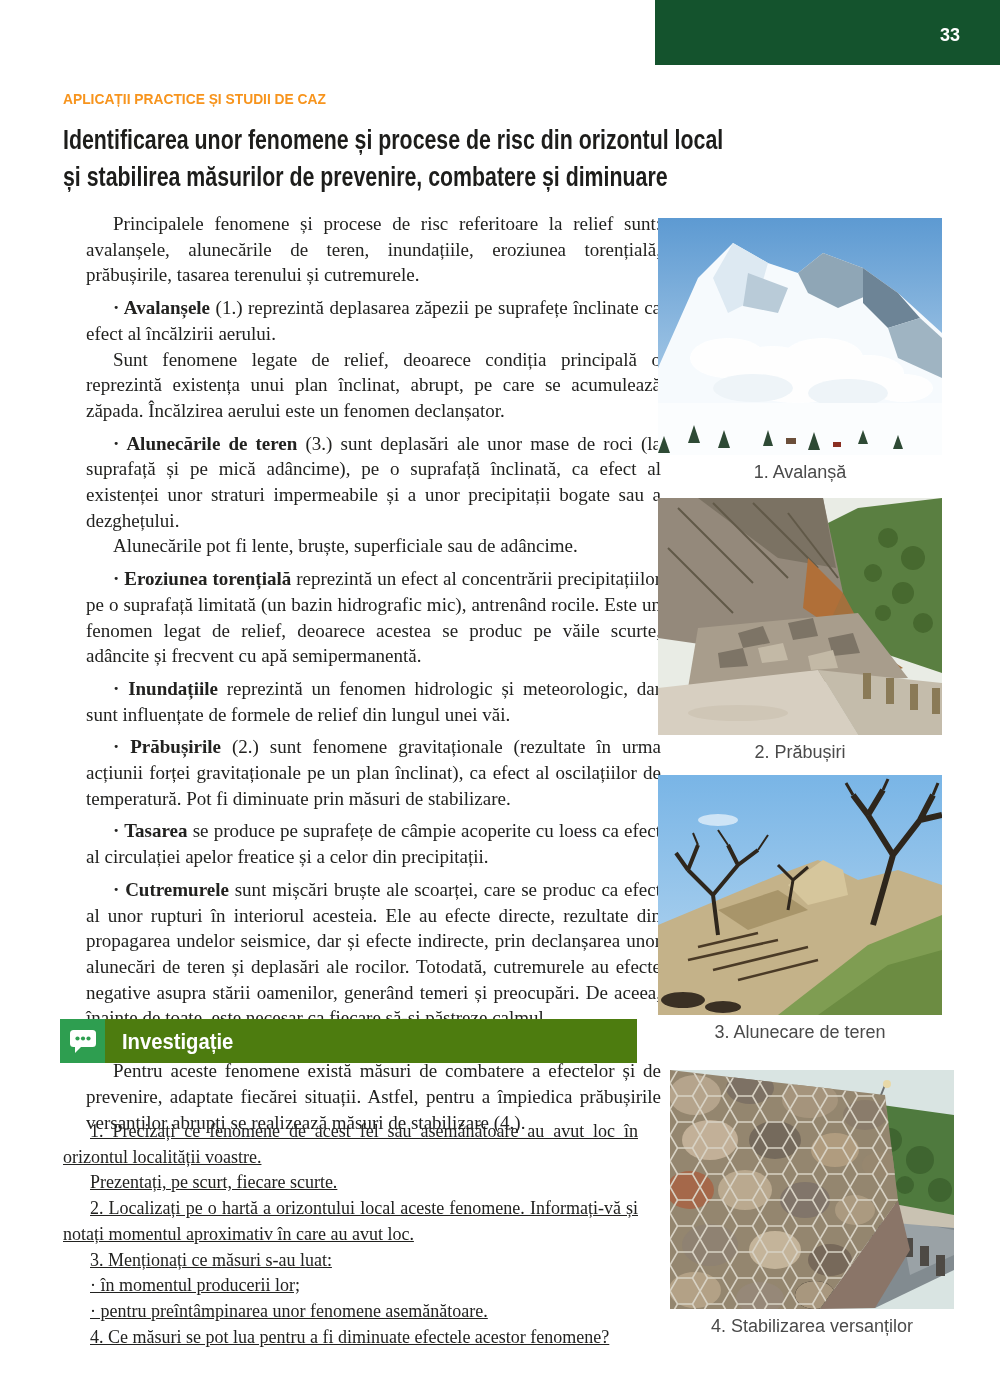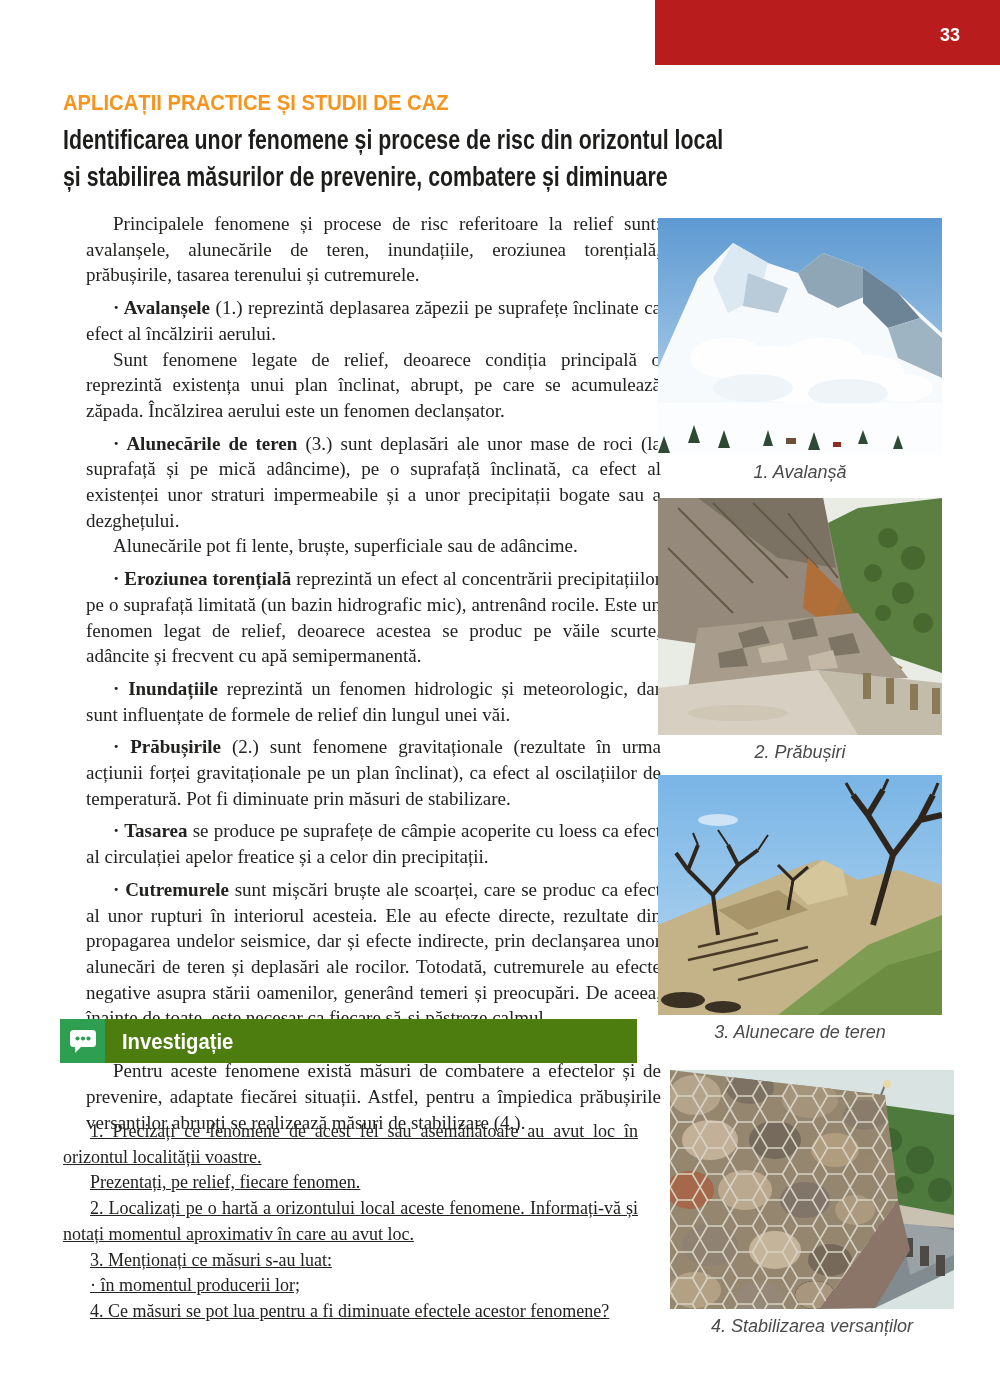--- a/index.html
+++ b/index.html
@@ -1,26 +1,26 @@
 <!DOCTYPE html>
 <html lang="ro"><head>
 <meta charset="utf-8">
 <style>
   html,body{margin:0;padding:0;background:#ffffff;}
   .page{position:relative;width:1000px;height:1390px;background:#ffffff;overflow:hidden;
         font-family:"Liberation Serif", serif;color:#222220;}
 
   
-  .corner{position:absolute;left:655px;top:0;width:345px;height:65px;background:#b91c1c;}
+  .corner{position:absolute;left:655px;top:0;width:345px;height:65px;background:#14532d;}
   .pagenum{position:absolute;right:40px;top:0;height:65px;line-height:70px;
            font-family:"Liberation Sans", sans-serif;font-weight:bold;font-size:18px;color:#ffffff;}
 
   
   .kicker{position:absolute;left:63px;top:90px;margin:0;
-          font-family:"Liberation Sans", sans-serif;font-weight:bold;font-size:22px;color:#F7941D;
+          font-family:"Liberation Sans", sans-serif;font-weight:bold;font-size:15px;color:#F7941D;
           white-space:nowrap;}
   .kicker .cond{display:inline-block;transform:scaleX(0.92);transform-origin:0 50%;}
   .title{position:absolute;left:63px;top:122px;margin:0;
          font-family:"Liberation Sans", sans-serif;font-weight:bold;font-size:27px;line-height:37px;
          color:#1d1d1b;white-space:nowrap;}
   .title .cond{display:inline-block;transform:scaleX(0.79);transform-origin:0 50%;}
 
   
   .article{position:absolute;left:63px;top:211px;width:575px;margin-left:23px;}
   .article p{margin:0;font-size:19px;line-height:25.7px;text-align:justify;text-indent:27px;}
@@ -37,21 +37,21 @@
   .banner-title .cond{display:inline-block;transform:scaleX(0.92);transform-origin:0 50%;}
 
   
   .invest{position:absolute;left:63px;top:1119px;width:575px;}
   .invest p{margin:0;font-size:18px;line-height:25.7px;text-align:justify;text-indent:27px;text-decoration:underline;}
 
   
   .figure{position:absolute;left:658px;width:284px;}
   .figure .art{display:block;width:284px;}
   .figure figcaption{margin:7px 0 0 0;text-align:center;
-        font-family:"Liberation Sans", sans-serif;font-style:italic;font-size:18px;color:#4a4a4a;}
+        font-family:"Liberation Sans", sans-serif;font-size:18px;color:#4a4a4a;}
   #fig1{top:218px;} #fig2{top:498px;} #fig3{top:775px;} #fig4{top:1058px;}
 </style>
 </head>
 <body>
 
 <div class="page">
 
   <div class="corner">
     <span class="pagenum">33</span>
   </div>
@@ -84,24 +84,25 @@
         <circle cx="8.5" cy="10.5" r="2.1" fill="#2E9E50"></circle>
         <circle cx="14" cy="10.5" r="2.1" fill="#2E9E50"></circle>
         <circle cx="19.5" cy="10.5" r="2.1" fill="#2E9E50"></circle>
       </svg>
     </div>
     <div class="banner-title"><span class="cond">Investigație</span></div>
   </div>
 
   <div class="invest">
     <p>1. Precizați ce fenomene de acest fel sau asemănătoare au avut loc în orizontul localității voastre.</p>
-    <p>Prezentați, pe relief, fiecare fenomen.</p>
+    <p>Prezentați, pe scurt, fiecare scurte.</p>
     <p>2. Localizați pe o hartă a orizontului local aceste fenomene. Informați-vă și notați momentul aproximativ în care au avut loc.</p>
     <p>3. Menționați ce măsuri s-au luat:</p>
     <p>· în momentul producerii lor;</p>
+    <p>· pentru preîntâmpinarea unor fenomene asemănătoare.</p>
     <p>4. Ce măsuri se pot lua pentru a fi diminuate efectele acestor fenomene?</p>
   </div>
 
   <figure class="figure" id="fig1" style="margin:0;">
     <svg class="art" width="284" height="237" viewBox="0 0 284 237">
       <defs>
         <linearGradient id="sky1" x1="0" y1="0" x2="0" y2="1">
           <stop offset="0" stop-color="#5d9ad2"></stop>
             <stop offset="1" stop-color="#c3dbee"></stop>
         </linearGradient>

